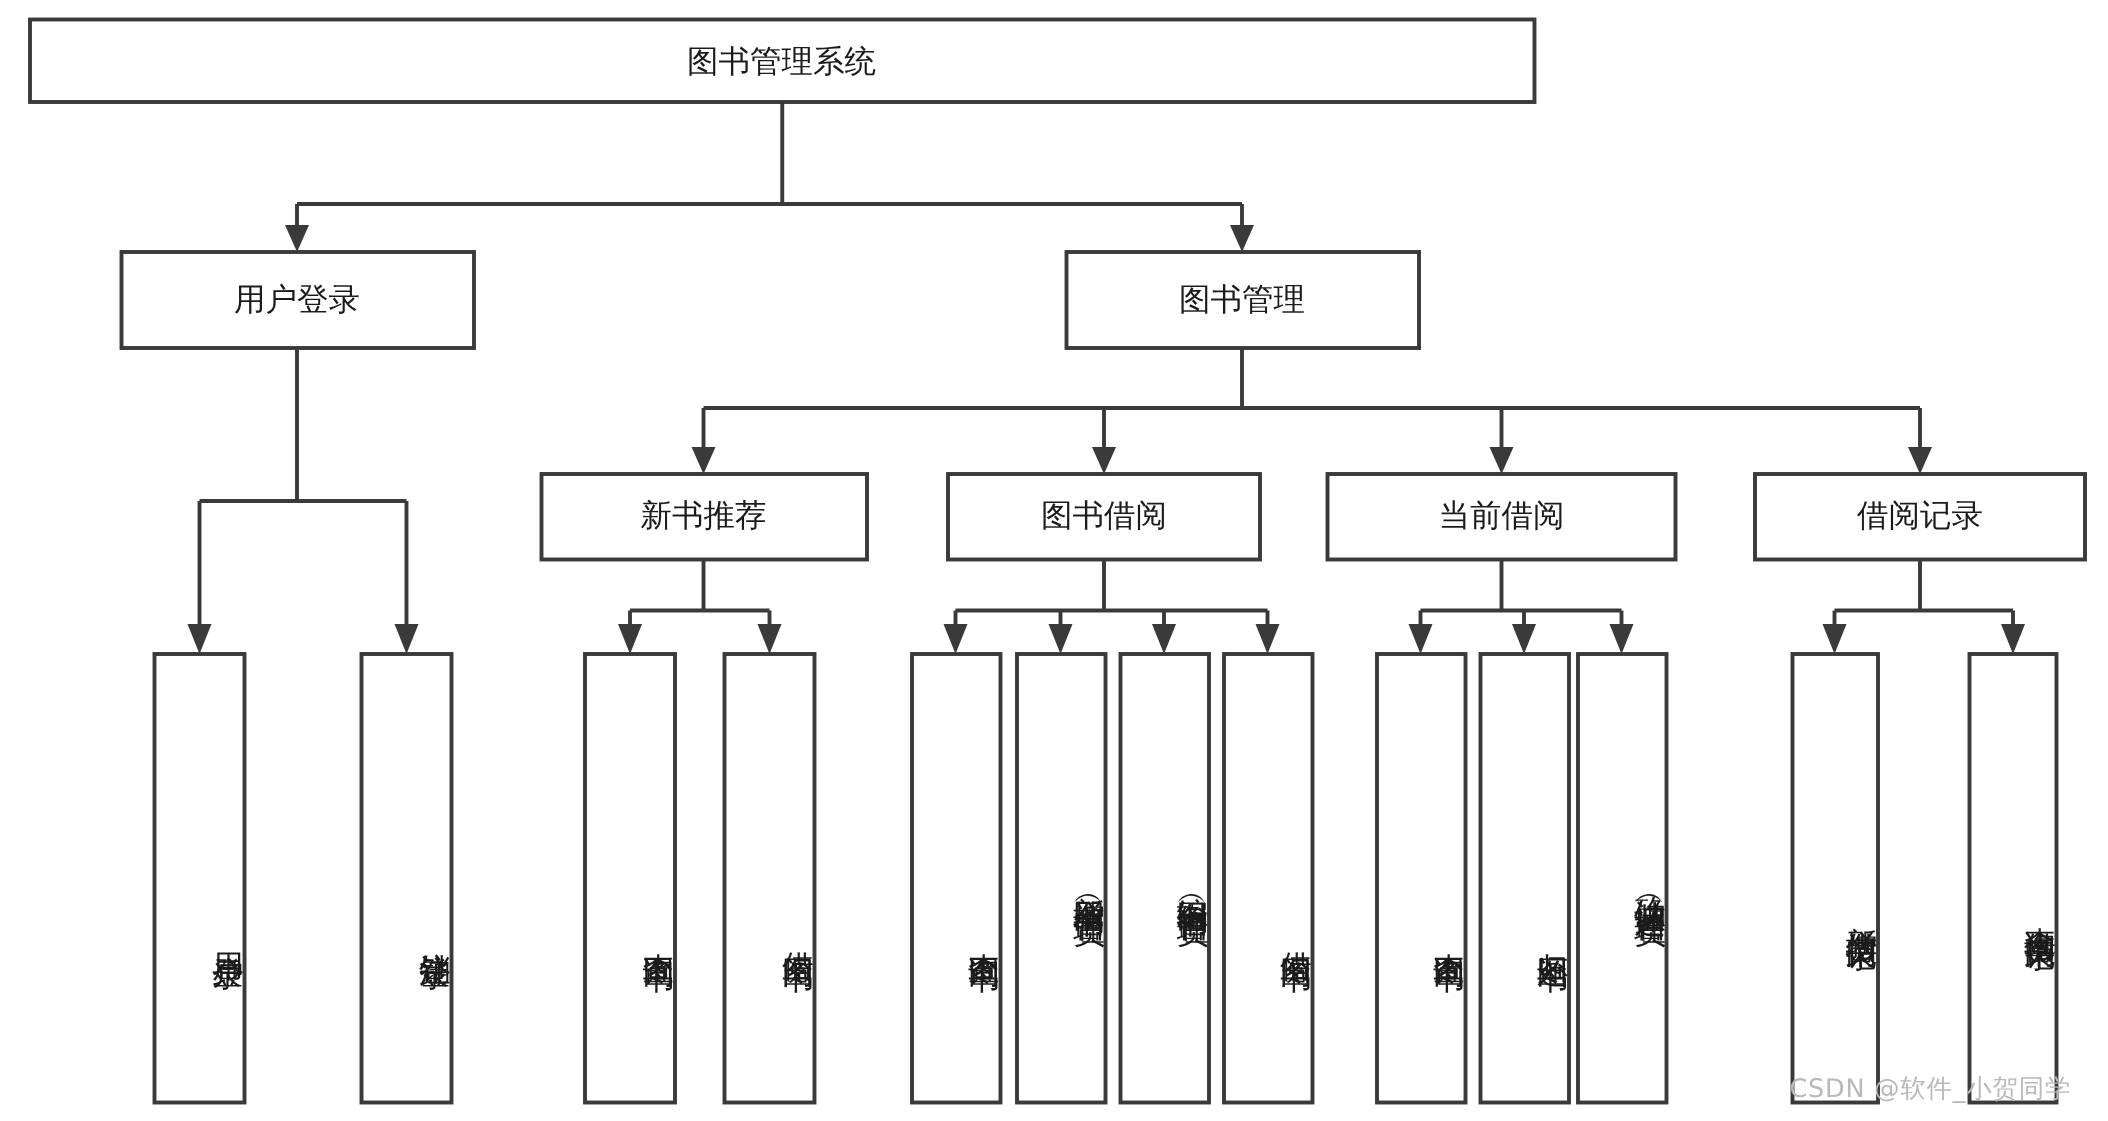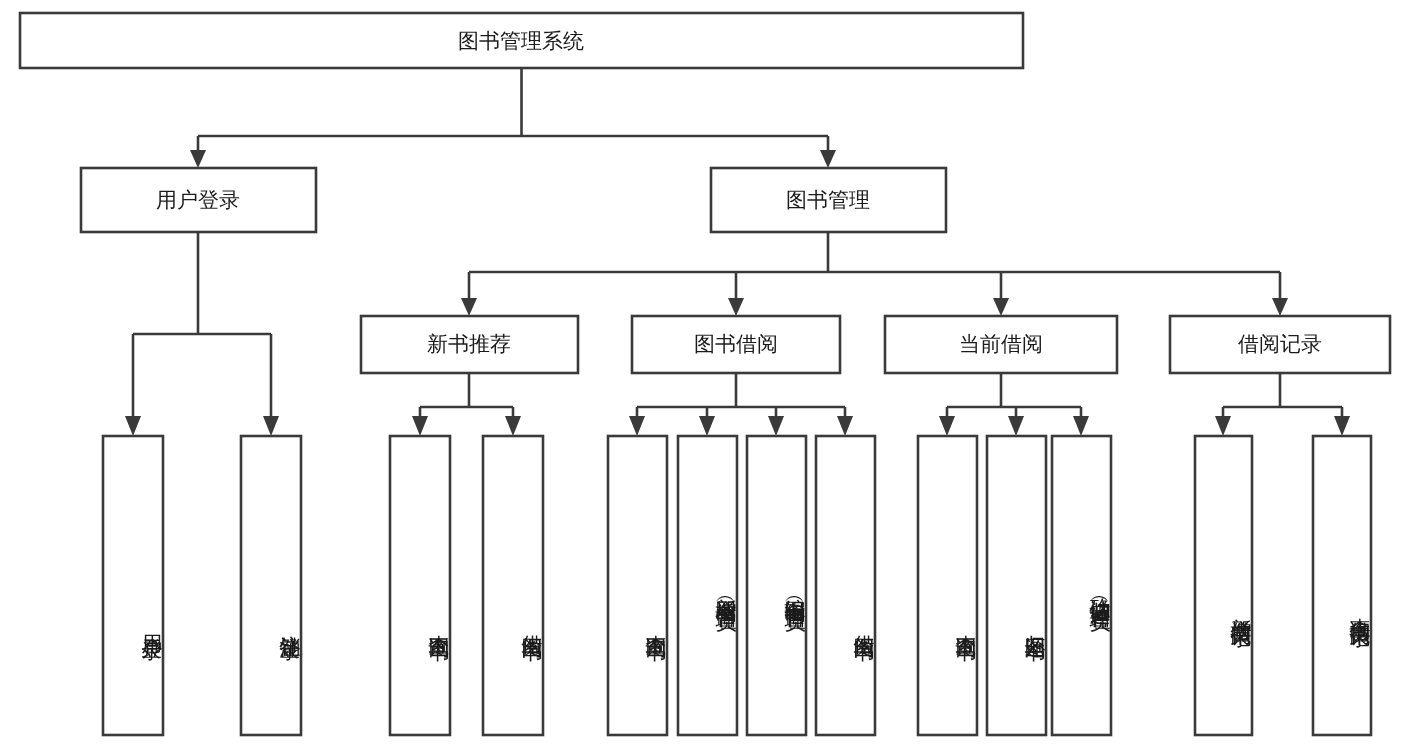--- a/index.html
+++ b/index.html
@@ -212,14 +212,15 @@
   <div class="leaf-label" style="left:918px; top:509px; width:59px; height:226px;">查询图书</div>
 
   <div class="leaf-label" style="left:987px; top:509px; width:59px; height:226px;">归还图书</div>
 
   <div class="leaf-label" style="left:1052px; top:444px; width:59px; height:291px;">确认归还（管理员）</div>
 
   <div class="leaf-label" style="left:1195px; top:479px; width:57px; height:256px;">新增借阅记录</div>
 
   <div class="leaf-label" style="left:1313px; top:479px; width:58px; height:256px;">查询借阅记录</div>
 
+  <div class="watermark">CSDN @软件_小贺同学</div>
 
 </div>
 
 </body></html>

